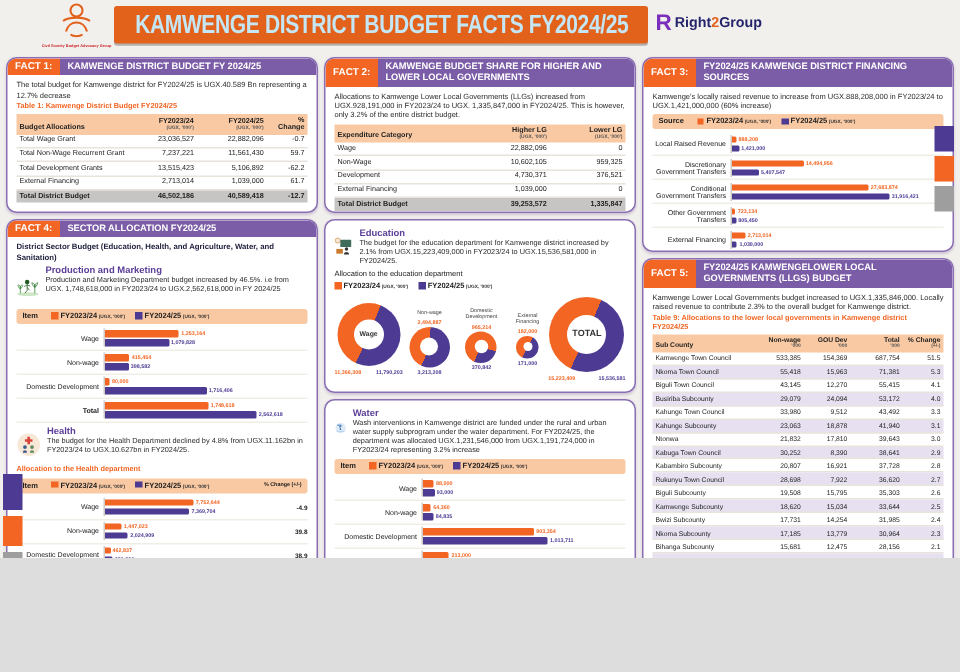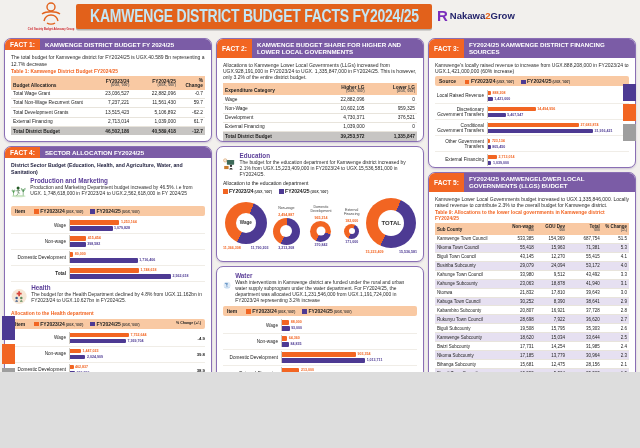--- a/index.html
+++ b/index.html
@@ -94,21 +94,21 @@
     </svg>
     <div class="lcap">Civil Society Budget Advocacy Group</div>
   </div>
 
   <div id="banner">
     <span>KAMWENGE DISTRICT BUDGET FACTS FY2024/25</span>
   </div>
 
   <div id="r2g">
     <span class="rico">R</span>
-    <span class="rtext"><span>Nakawa</span><span class="two">2</span><span>Grow</span></span>
+    <span class="rtext"><span>Right</span><span class="two">2</span><span>Group</span></span>
   </div>
 
   <div class="box" style="left:4px;top:38px;width:208px;height:104px">
     <div class="fact-head">
       <span class="chip">FACT 1:</span>
       <span class="fhtitle">KAMWENGE DISTRICT BUDGET FY 2024/25</span>
     </div>
     <div class="pad">
       <div class="intro">The total budget for Kamwenge district for FY2024/25 is UGX.40.589 Bn representing a 12.7% decrease</div>
       <div class="cap">Table 1: Kamwenge District Budget FY2024/25</div>

